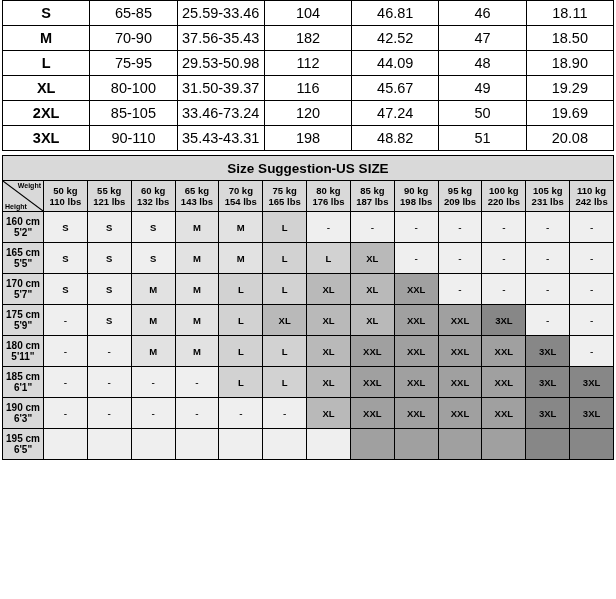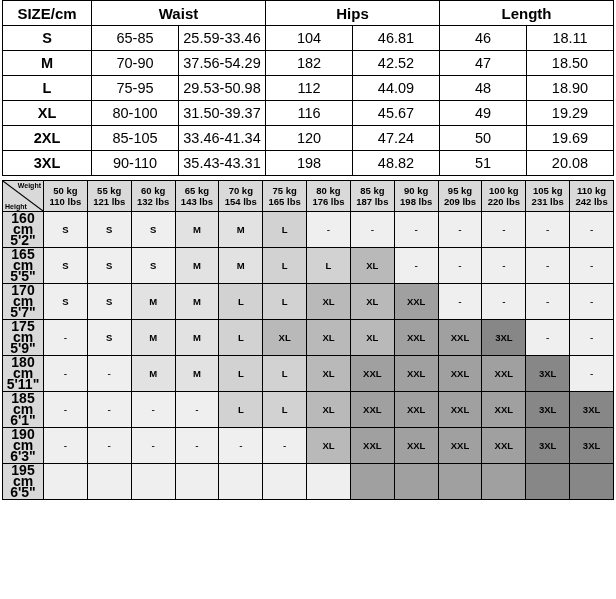--- a/index.html
+++ b/index.html
@@ -92,21 +92,21 @@
     font-weight: normal;
     color: #000;
   }
   table.sug-table th.wcol {
     font-weight: bold;
     font-size: 9.5px;
     line-height: 11px;
   }
   table.sug-table td.rowhead {
     font-weight: bold;
-    font-size: 14px;
+    font-size: 10px;
     line-height: 11px;
     width: 40px;
   }
   .corner {
     position: relative;
     width: 40px;
     height: 28px;
     padding: 0;
     overflow: hidden;
   }
@@ -133,40 +133,34 @@
   .cell-dash { font-weight: normal; font-size: 10px; }
 </style>
 </head>
 <body>
 
 <div class="page">
 
 
   <table class="size-table">
     <tbody>
-      <tr>
-        <td class="grp" style="width:88px;">SIZE/cm</td>
-        <td class="grp" colspan="2">Waist</td>
-        <td class="grp" colspan="2">Hips</td>
-        <td class="grp" colspan="2">Length</td>
-      </tr>
 
       <tr>
         <td class="sizecol">S</td>
         <td>65-85</td>
         <td>25.59-33.46</td>
         <td>104</td>
         <td>46.81</td>
         <td>46</td>
         <td>18.11</td>
       </tr>
       <tr>
         <td class="sizecol">M</td>
         <td>70-90</td>
-        <td>37.56-54.29</td>
+        <td>37.56-35.43</td>
         <td>182</td>
         <td>42.52</td>
         <td>47</td>
         <td>18.50</td>
       </tr>
       <tr>
         <td class="sizecol">L</td>
         <td>75-95</td>
         <td>29.53-50.98</td>
         <td>112</td>
@@ -179,40 +173,41 @@
         <td>80-100</td>
         <td>31.50-39.37</td>
         <td>116</td>
         <td>45.67</td>
         <td>49</td>
         <td>19.29</td>
       </tr>
       <tr>
         <td class="sizecol">2XL</td>
         <td>85-105</td>
-        <td>33.46-41.34</td>
+        <td>33.46-73.24</td>
         <td>120</td>
         <td>47.24</td>
         <td>50</td>
         <td>19.69</td>
       </tr>
       <tr>
         <td class="sizecol">3XL</td>
         <td>90-110</td>
         <td>35.43-43.31</td>
         <td>198</td>
         <td>48.82</td>
         <td>51</td>
         <td>20.08</td>
       </tr>
     </tbody>
   </table>
 
 
   <div class="sug-wrap">
+    <div class="sug-title">Size Suggestion-US SIZE</div>
     <table class="sug-table">
       <tbody id="sug-body">
           <tr>
             <td class="corner">
               <svg class="diag" viewBox="0 0 40 28" preserveAspectRatio="none">
                 <line x1="0" y1="0" x2="40" y2="28" stroke="#000" stroke-width="1"></line>
               </svg>
               <span class="lbl-w">Weight</span>
               <span class="lbl-h">Height</span>
             </td>

